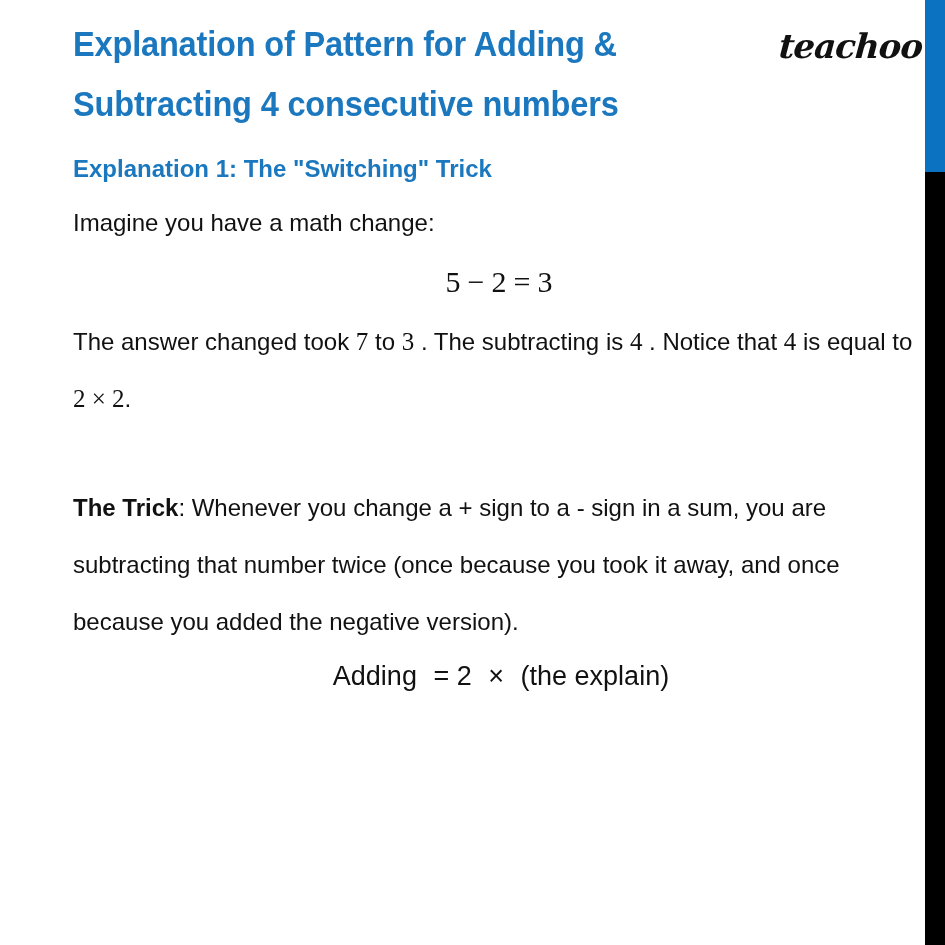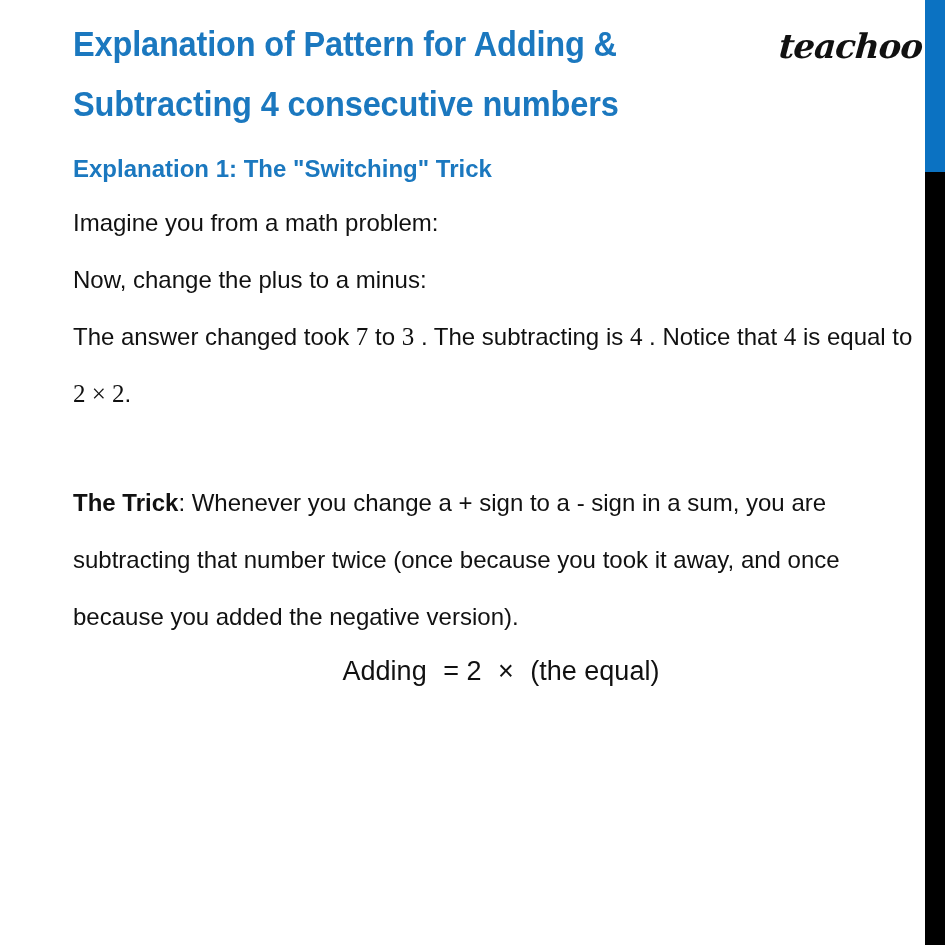--- a/index.html
+++ b/index.html
@@ -156,45 +156,47 @@
         <span class="title-line">Subtracting 4 consecutive numbers</span>
       </h1>
       <div class="logo">teachoo</div>
     </div>
 
     <div class="spacer-small"></div>
 
 
     <p class="sub-head" style="color: rgb(27, 120, 191);">Explanation 1: The "Switching" Trick</p>
 
-    <p class="body-text">Imagine you from a math problem:</p>
-
-
-    <p class="body-text">Now, change the plus to a minus:</p>
-
+    <p class="body-text">Imagine you have a math change:</p>
+
+
+
+    <div class="math-display">
+      <span>5</span><span class="op">−</span><span>2</span><span class="op">=</span><span>3</span>
+    </div>
 
     <p class="body-text">
       <span>The answer changed took</span>
       <span class="mathi">7</span>
       <span>to</span>
       <span class="mathi">3</span>
       <span>. The subtracting is</span>
       <span class="mathi">4</span>
       <span>. Notice that</span>
       <span class="mathi">4</span>
       <span>is equal to</span>
       <span class="mathi">2 × 2</span><span>.</span>
     </p>
 
     <div class="spacer-gap"></div>
 
     <p class="body-text"><span class="bold-lead">The Trick</span><span>: Whenever you change a + sign to a - sign in a sum, you are subtracting that number twice (once because you took it away, and once because you added the negative version).</span></p>
 
     <div class="math-display-sans">
-      <span>Adding</span><span class="sp"></span> <span>=</span> <span>2</span><span class="sp"></span> <span>×</span><span class="sp"></span> <span>(the equal)</span>
+      <span>Adding</span><span class="sp"></span> <span>=</span> <span>2</span><span class="sp"></span> <span>×</span><span class="sp"></span> <span>(the explain)</span>
     </div>
 
   </div>
 </div>
 
 <div id="scroll-rail" style="background: rgb(0, 0, 0);">
   <div id="scroll-thumb" style="background: rgb(11, 114, 194); height: 172px;"></div>
 </div>
 
 </body></html>

